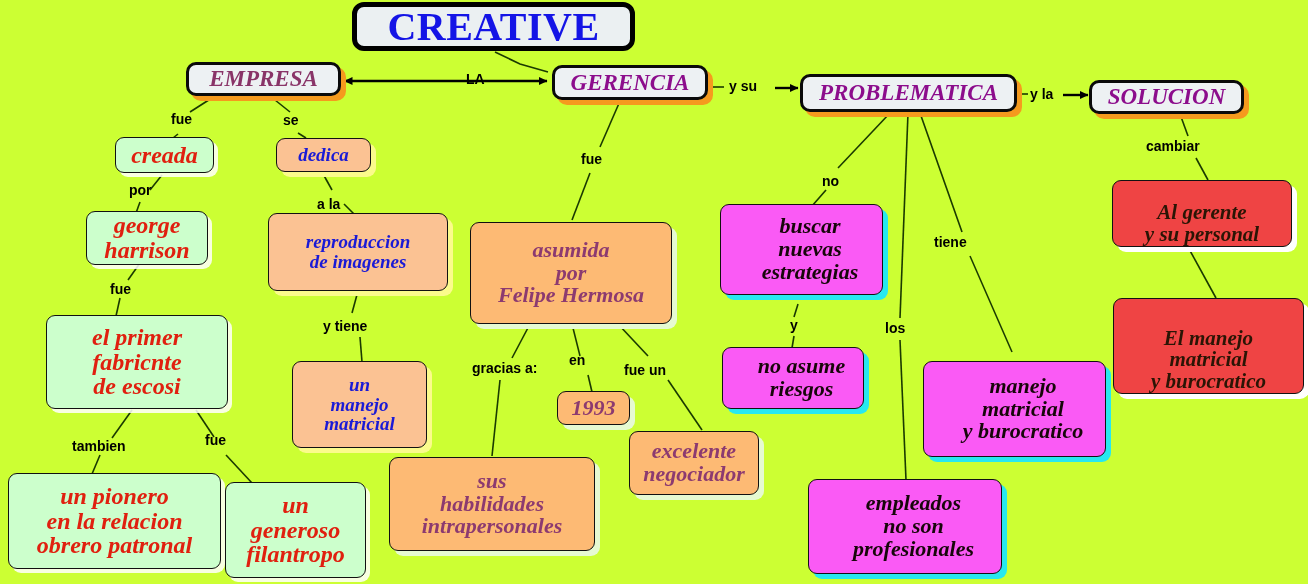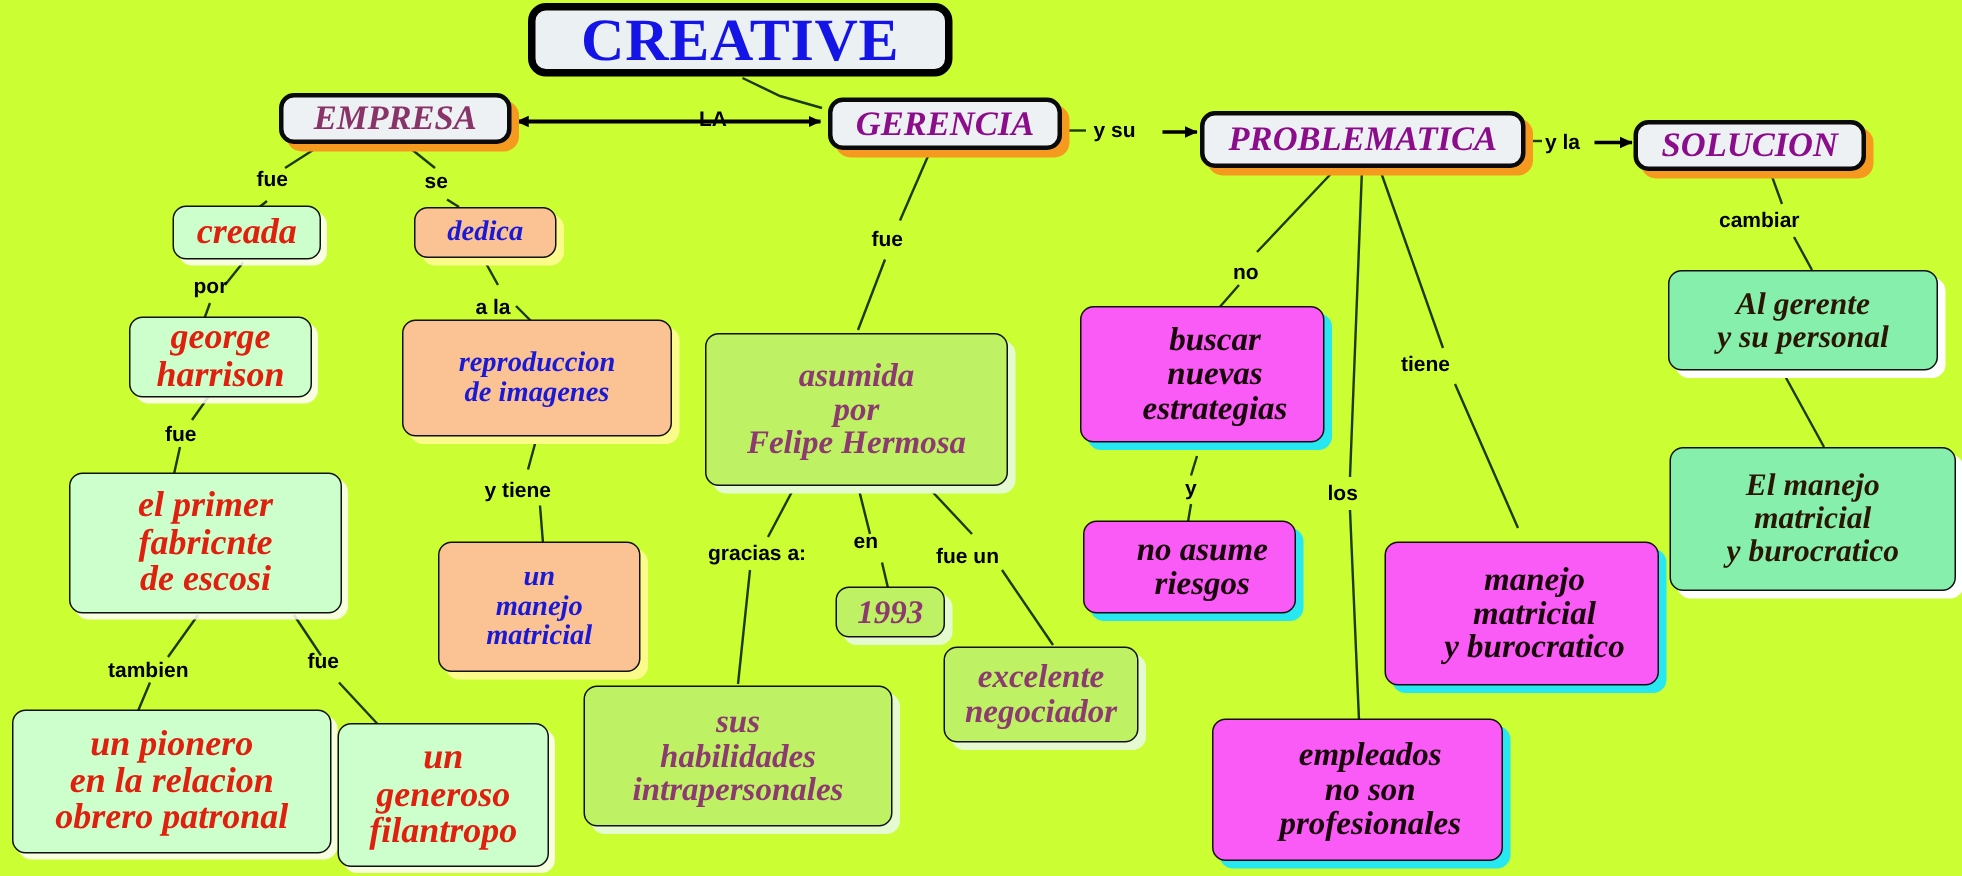--- a/index.html
+++ b/index.html
@@ -72,41 +72,42 @@
   .n-peach {
     background: #FAC header;
     background: #FBC293;
     color: #1A1AD6;
     font-size: 19px;
     box-shadow: 5px 5px 0 0 #FBFB8C;
   }
 
   
   .n-cyan {
-    background: #bef264;
+    background: #fdba74;
     color: #8C3A70;
     font-size: 22px;
     box-shadow: 5px 5px 0 0 #E6FAD2;
   }
 
   
   .n-magenta {
     background: #FA5AF5;
     color: #17060A;
     font-size: 22px;
     box-shadow: 5px 5px 0 0 #27E8F0;
     padding-left: 17px;
   }
 
   
   .n-red {
-    background: #86efac;
+    background: #ef4444;
     color: #2B1505;
     font-size: 21px;
     box-shadow: 5px 5px 0 0 #FFFFFF;
+    align-items: flex-end;
   }
 
   
   .elabel {
     position: absolute;
     font-family: "Liberation Sans", "DejaVu Sans", sans-serif;
     font-size: 14px;
     font-weight: bold;
     font-style: normal;
     color: #000;

